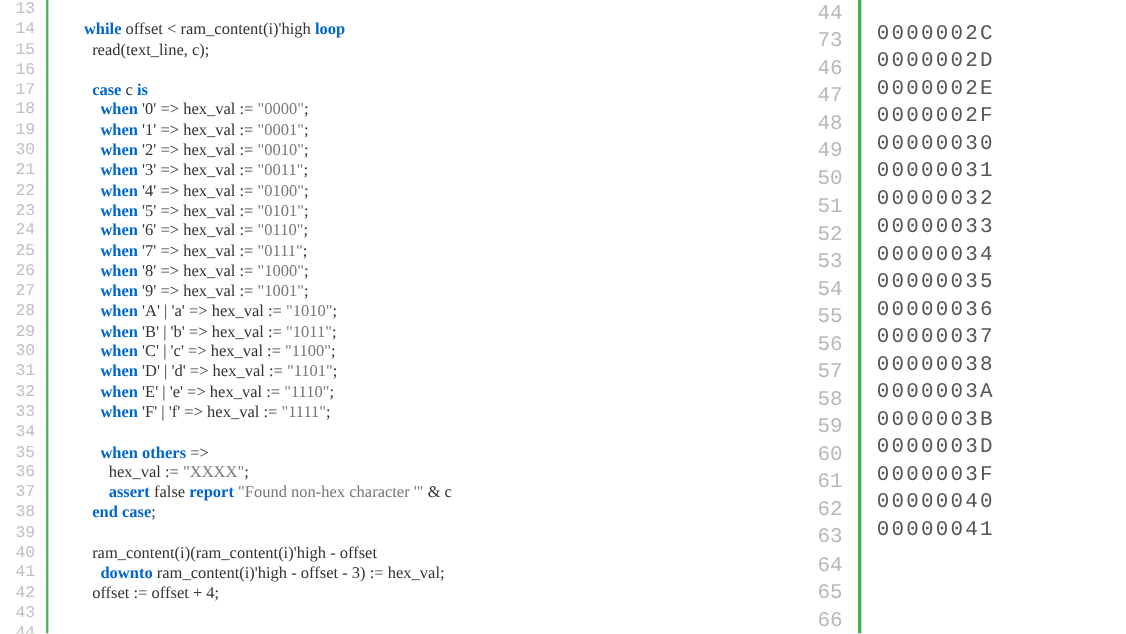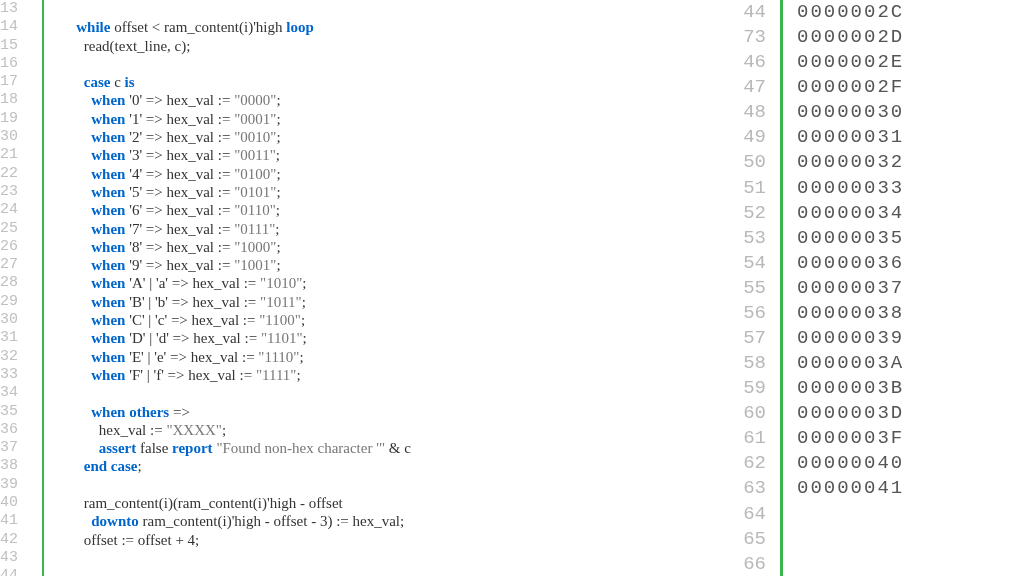--- a/index.html
+++ b/index.html
@@ -17,20 +17,21 @@
     display: flex;
     height: 100%;
   }
   .left-panel {
     display: flex;
     flex: 1;
     min-width: 0;
   }
   .left-gutter {
     width: 42px;
+    text-align: right;
     padding-right: 10px;
     color: #c0c0c0;
     font-family: Consolas, 'Courier New', monospace;
     user-select: none;
   }
   .left-gutter div { white-space: pre; }
   .left-bar {
     width: 2px;
     background: #39b54a;
   }
@@ -63,20 +64,21 @@
     background: #39b54a;
   }
   .right-data {
     flex: 1;
     padding-left: 14px;
     font-family: Consolas, 'Courier New', monospace;
     font-size: 19px;
     line-height: 1.32;
     letter-spacing: 2px;
     color: #555;
+    margin-top: 18px;
   }
 </style>
 </head>
 <body>
 
 <div class="container">
   <div class="left-panel">
     <div class="left-gutter" id="left-gutter">
         <div>13</div>
         <div>14</div>
@@ -148,21 +150,20 @@
         <div>0000002F</div>
         <div>00000030</div>
         <div>00000031</div>
         <div>00000032</div>
         <div>00000033</div>
         <div>00000034</div>
         <div>00000035</div>
         <div>00000036</div>
         <div>00000037</div>
         <div>00000038</div>
-        <div>00000039</div>
         <div>0000003A</div>
         <div>0000003B</div>
         <div>0000003D</div>
         <div>0000003F</div>
         <div>00000040</div>
         <div>00000041</div>
       </div>
   </div>
 </div>
 

